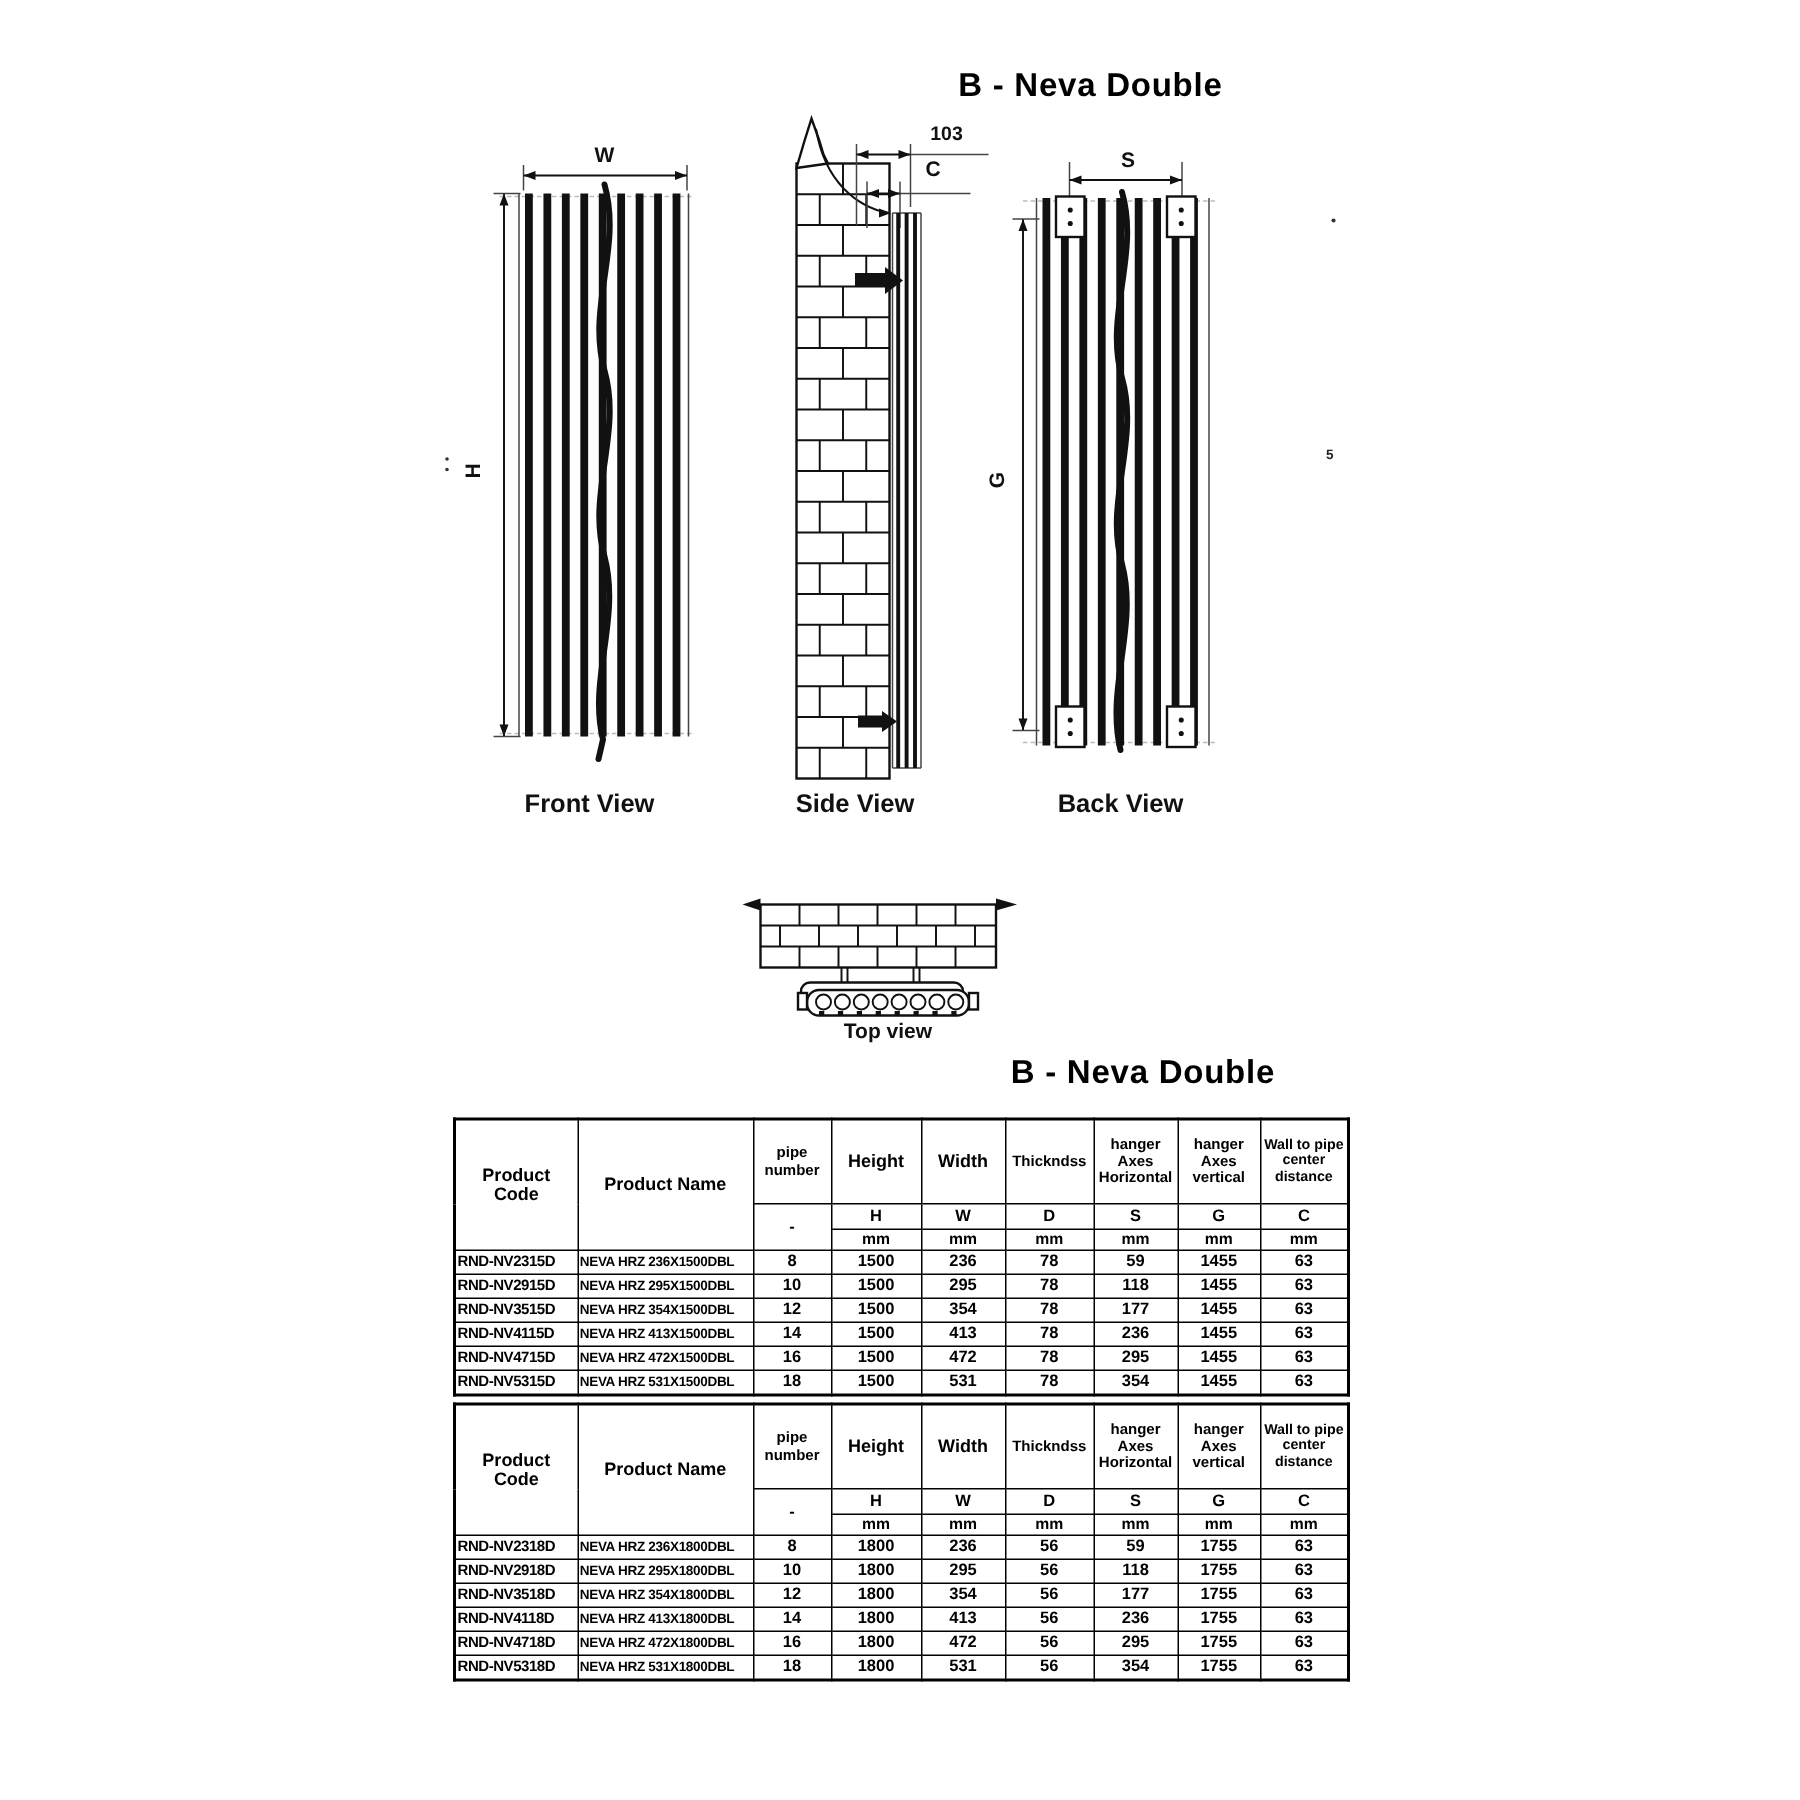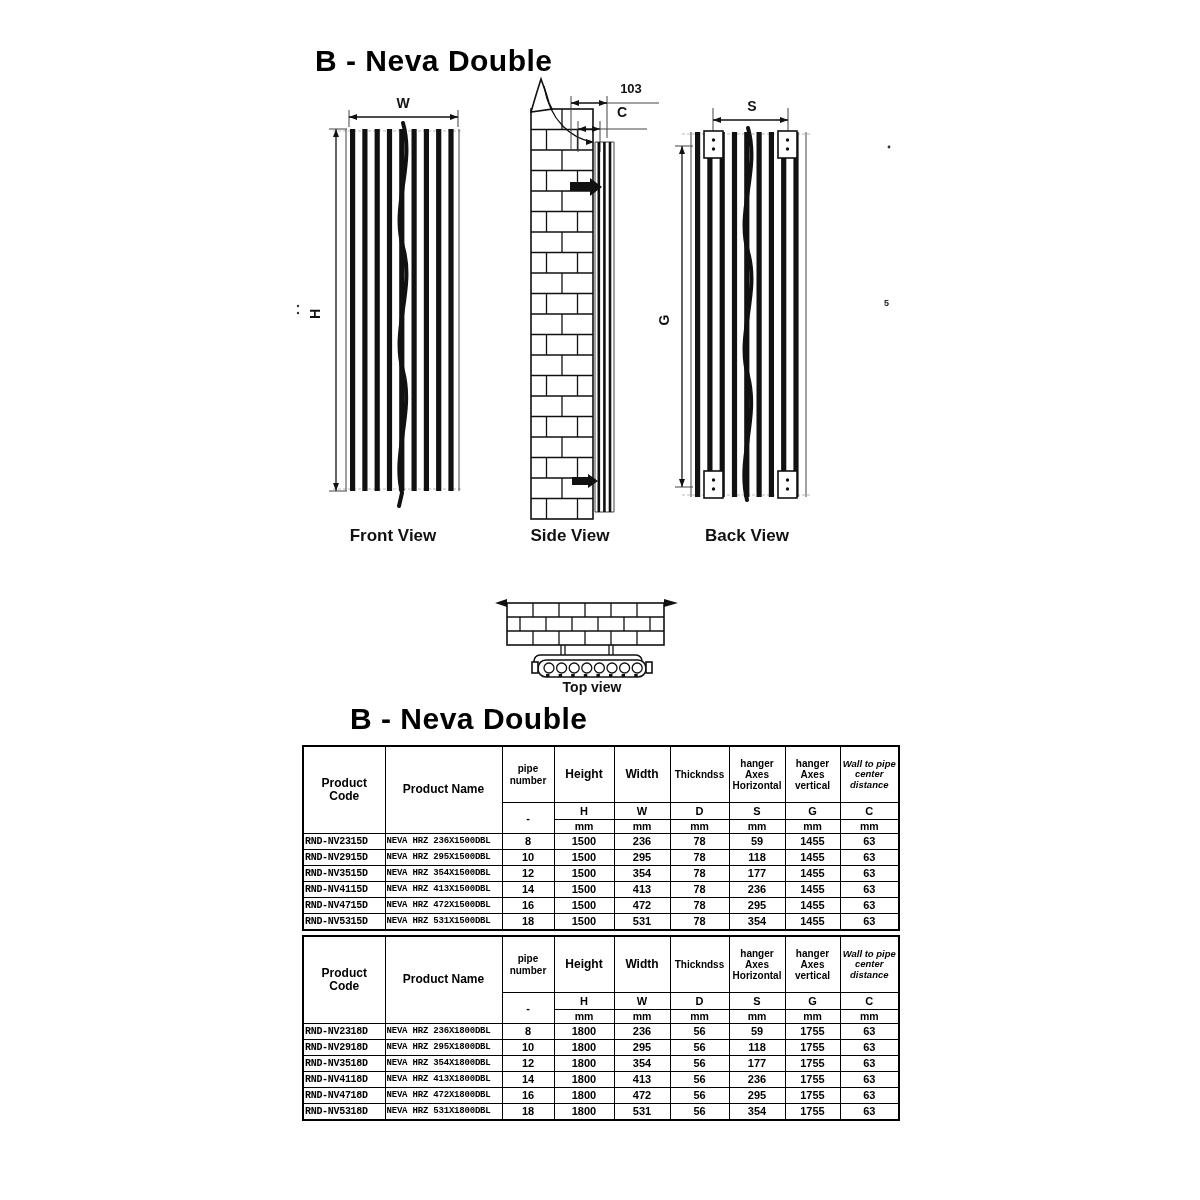--- a/index.html
+++ b/index.html
@@ -1,17 +1,17 @@
 <!DOCTYPE html>
 <html><head>
 <meta charset="utf-8">
 <style>
   html,body{margin:0;padding:0;background:#fff;}
   body{width:1200px;height:1200px;position:relative;font-family:"Liberation Sans",sans-serif;color:#000;overflow:hidden;}
-  .title{position:absolute;font-weight:bold;font-size:30px;letter-spacing:.5px;text-align:left;color:#000;}
+  .title{position:absolute;font-weight:bold;font-size:22px;letter-spacing:.5px;text-align:right;color:#000;}
   #title-diagram{left:315px;top:44px;width:500px;}
   #title-tables{left:350px;top:702px;width:500px;}
   svg{position:absolute;left:0;top:0;}
   svg text{font-family:"Liberation Sans",sans-serif;font-weight:bold;fill:#111;}
   .dim{font-size:14px;}
   .dimnum{font-size:13px;}
   .view-label{font-size:17px;}
   .top-label{font-size:14px;}
   .stray{font-size:9px;fill:#222;font-weight:bold;}
   .med{stroke:#111;stroke-width:1.3;fill:none;}
@@ -21,24 +21,24 @@
   .wave{fill:none;stroke:#111;stroke-width:4;stroke-linecap:round;}
   .tbl-wrap{position:absolute;left:302px;}
   #tbl-1500{top:745px;}
   #tbl-1800{top:935px;}
   table.spec{border-collapse:collapse;table-layout:fixed;width:596px;border:2px solid #000;}
   table.spec th,table.spec td{border:1.5px solid #000;padding:0 1px;text-align:center;font-weight:bold;overflow:hidden;line-height:1.12;}
   .r1 th{height:55px;font-size:12px;}
   .r2 th{height:16px;font-size:11px;}
   .r3 th{height:13px;font-size:10.5px;margin-top:28px;}
   table.spec tbody td{height:15px;font-size:11px;}
-  table.spec tbody td.code{font-size:10px;text-align:left;letter-spacing:-.3px;font-family:Liberation Mono, monospace;}
-  table.spec tbody td.pname{font-size:9px;text-align:left;letter-spacing:-.2px;font-family:Liberation Mono, monospace;}
+  table.spec tbody td.code{font-size:10px;text-align:left;letter-spacing:-.3px;}
+  table.spec tbody td.pname{font-size:9px;text-align:left;letter-spacing:-.2px;}
   .hsm{font-size:10px !important;}
-  .hxs{font-size:9.5px !important;font-style:italic;}
+  .hxs{font-size:9.5px !important;}
   .c-code{width:82px}.c-name{width:117px}.c-pipe{width:52px}.c-h{width:60px}.c-w{width:56px}
   .c-d{width:59px}.c-s{width:56px}.c-g{width:55px}.c-c{width:59px}
 </style>
 </head>
 <body>
 
 <div id="title-diagram" class="title">B - Neva Double</div>
 
 <svg id="diagram" width="1200" height="700" viewBox="0 0 1200 700">
 

